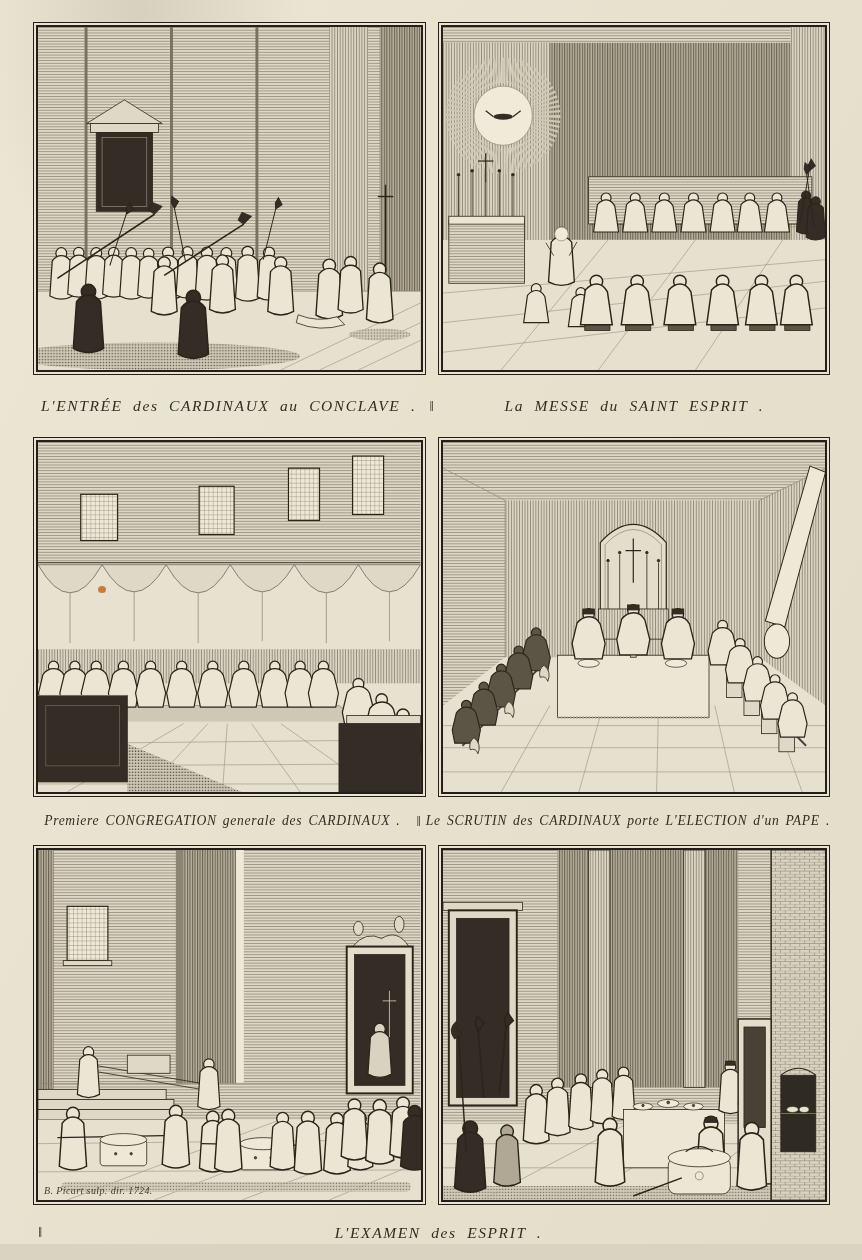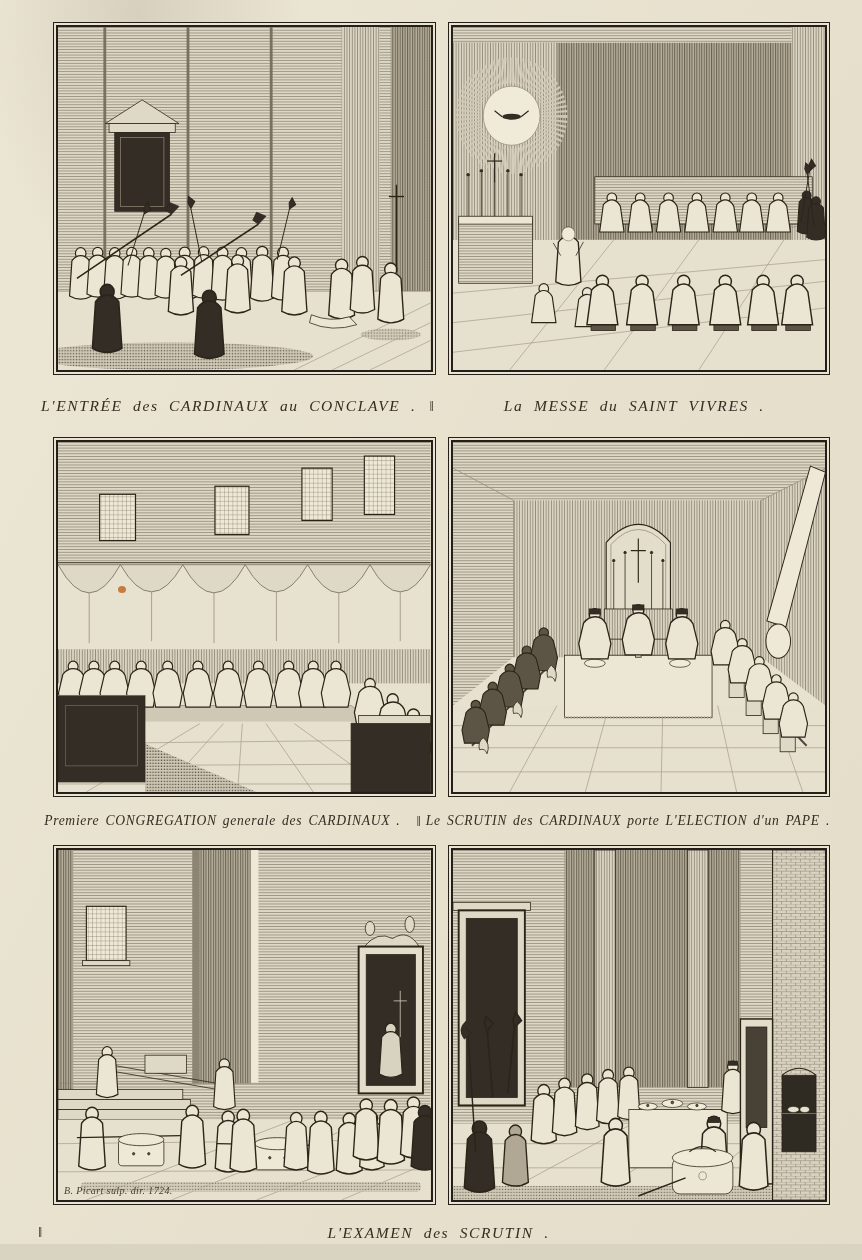--- a/index.html
+++ b/index.html
@@ -2,21 +2,21 @@
 <html><head>
 <meta charset="utf-8">
 <style>
   html,body{margin:0;padding:0;background:#d9d3c2;}
   .sheet{width:862px;height:1244px;position:relative;box-sizing:border-box;
     padding:22px 32px 0 33px;
     background-color:#e9e3d1;
     background-image:radial-gradient(ellipse at 16% 1%, rgba(110,100,80,.16), transparent 16%),
                      linear-gradient(115deg,#ece6d5,#e6e0cd 55%,#e3ddc9);
     font-family:"Liberation Serif", serif;}
-  .row{display:flex;gap:12px;margin-left:20px;}
+  .row{display:flex;gap:12px;}
   .panel{flex:1 1 0;border:1px solid #241f18;background:#e9e3d2;padding:2px;
     box-sizing:border-box;position:relative;}
   .r1 .panel{height:353px}
   .r2 .panel,.r3 .panel{height:360px}
   .panel-inner{border:2.5px solid #241f18;height:100%;box-sizing:border-box;overflow:hidden;background:#e7e1cf;}
   svg.art{display:block;width:100%;height:100%;stroke:#2b2519;stroke-width:.8;fill:none;}
   .lf{fill:#ebe5d4}.mf{fill:#ded8c6}.pf{fill:#e6e0ce}.df{fill:#332d25}
   .mdf{fill:#5c5546}.wf{fill:#f0ead9}
   .shl{stroke:#a39b88;stroke-width:.7}
   .sh2{stroke:#8a8270;stroke-width:.7}
@@ -230,21 +230,21 @@
           <use href="#fg-h" class="df" transform="translate(382,202) rotate(-8) scale(1.2)"></use>
         </g>
       </svg>
         </div>
     </figure>
   </div>
 
   <div class="caption-band cb1">
     <span class="cap">L'ENTRÉE des CARDINAUX au CONCLAVE .</span>
     <span class="cap-div">‖</span>
-    <span class="cap">La MESSE du SAINT VIVRES .</span>
+    <span class="cap">La MESSE du SAINT ESPRIT .</span>
   </div>
 
   <div class="row r2">
 
     <figure class="panel" style="margin:0">
       <div class="panel-inner">
           <svg class="art" viewBox="0 0 394 348" preserveAspectRatio="none">
         <rect x="0" y="0" width="394" height="120" fill="url(#ph) #d8d2c1" stroke="none"></rect>
         <g>
           <rect x="44" y="52" width="38" height="46" fill="url(#pgrid) #eee8d7" stroke-width="1.2"></rect>
@@ -563,16 +563,16 @@
           <circle cx="264" cy="324" r="4" stroke="#8a8270"></circle>
           <line x1="196" y1="344" x2="246" y2="326" stroke-width="1.5"></line>
         </g>
       </svg>
         </div>
     </figure>
   </div>
 
   <div class="caption-band cb3">
     <span class="cap-div">‖</span>
-    <span class="cap">L'EXAMEN des SCRUTIN .</span>
+    <span class="cap">L'EXAMEN des ESPRIT .</span>
   </div>
 
 </main>
 
 </body></html>

